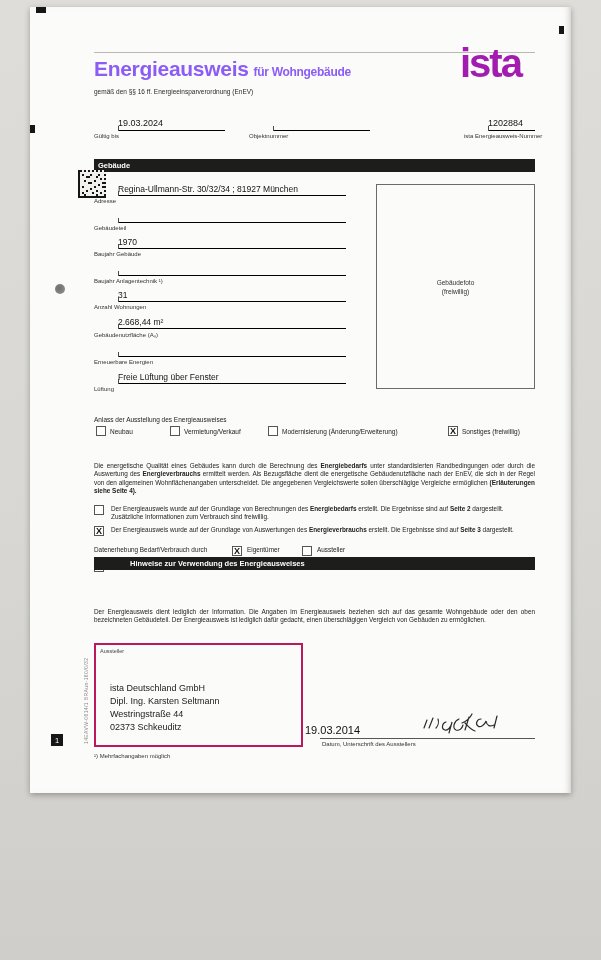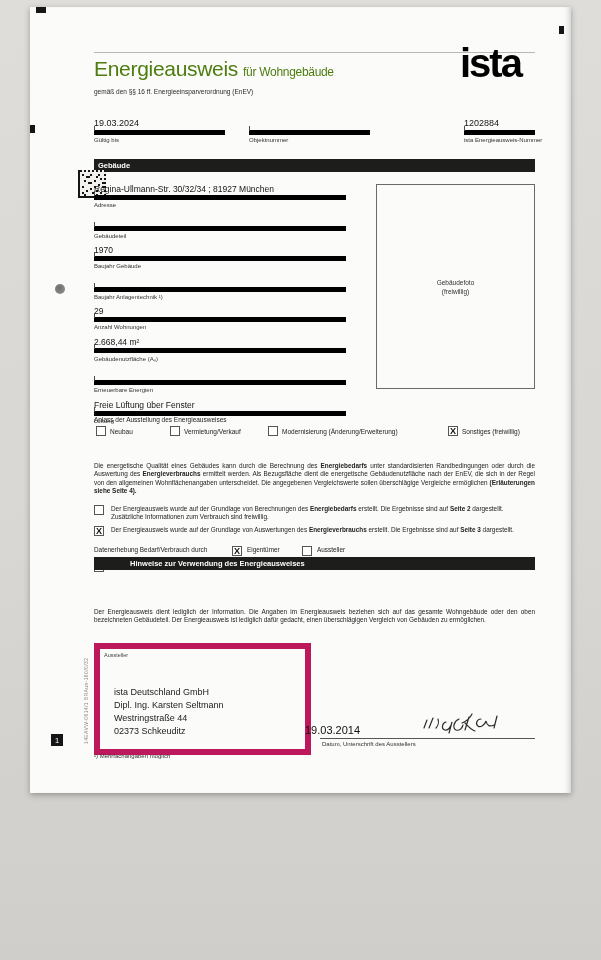--- a/index.html
+++ b/index.html
@@ -12,29 +12,29 @@
     background:linear-gradient(180deg,#deddda 0%,#d8d7d4 55%,#cfceca 100%);}
   .doc{position:absolute;left:30px;top:7px;width:541px;height:786px;
     background:#fbfbf9;
     box-shadow:0 2px 6px rgba(0,0,0,.30), inset -6px 0 9px -7px rgba(0,0,0,.35);}
 
   .regmark{position:absolute;background:#161616;}
   .punch{position:absolute;width:10px;height:10px;border-radius:50%;
     background:radial-gradient(circle at 40% 40%, #6f6e6b, #969590);}
 
   .hdr-line{position:absolute;left:64px;top:45px;width:441px;height:1px;background:#b9b8b4;}
-  .title{position:absolute;left:64px;top:50px;font-weight:normal;color:#4d7c0f;
+  .title{position:absolute;left:64px;top:50px;font-weight:bold;color:#8b5cf6;
     font-size:21px;letter-spacing:-0.3px;white-space:nowrap;text-align:right;}
   .title .suffix{font-size:12px;margin-left:5px;}
   .subtitle{position:absolute;left:64px;top:81px;font-size:6.5px;color:#2b2b2b;white-space:nowrap;}
   .logo{position:absolute;left:430px;top:34px;font-size:40px;font-weight:bold;
-    color:#000000;letter-spacing:-2px;}
-
-  .fval{position:relative;height:13px;border-bottom:5px solid #000000;
-    font-size:9px;color:#141414;line-height:13px;white-space:nowrap;}
+    color:#a21caf;letter-spacing:-2px;}
+
+  .fval{position:relative;height:13px;border-bottom:1px solid #000000;
+    font-size:9px;color:#141414;line-height:13px;white-space:nowrap;margin-left:24px;}
   .fval::before{content:"";position:absolute;left:0;bottom:-1px;width:1px;height:5px;background:#4a4a48;}
   .flbl{font-size:6px;color:#333;margin-top:2px;white-space:nowrap;}
   .tf{position:absolute;top:110px;}
   #tf1{left:64px;width:131px;}
   #tf2{left:219px;width:121px;}
   #tf3{left:434px;width:71px;}
 
   .bar{position:absolute;left:64px;width:441px;height:13px;background:#1d1d1c;
     color:#fff;font-size:7.5px;font-weight:bold;line-height:13px;
     padding:0 4px;box-sizing:border-box;white-space:nowrap;}
@@ -68,21 +68,21 @@
   .cbrow{position:absolute;left:64px;width:441px;display:flex;gap:7px;align-items:flex-start;}
   .cbrow .cbtxt{font-size:6.4px;line-height:8.4px;color:#222;max-width:404px;}
   #cb1{top:498px;}
   #cb2{top:519px;}
   #cb3{top:555px;}
 
   .daten{position:absolute;left:64px;top:539px;width:441px;height:11px;font-size:6.4px;color:#222;}
   .daten span{position:absolute;top:0;white-space:nowrap;}
   .daten .cb{position:absolute;top:0;}
 
-  .ausbox{position:absolute;left:64px;top:636px;width:205px;height:100px;border:6px solid #be185d;}
+  .ausbox{position:absolute;left:64px;top:636px;width:205px;height:100px;border:2px solid #be185d;}
   .ausbox .blabel{position:absolute;left:4px;top:3px;font-size:5.5px;color:#444;}
   .ausbox .lines{position:absolute;left:14px;top:37px;font-size:9px;line-height:13px;color:#1b1b1b;}
 
   .sig-line{position:absolute;left:290px;top:731px;width:215px;height:1px;background:#555;}
   .sig-date{position:absolute;left:275px;top:717px;font-size:11px;color:#101010;}
   .sig-label{position:absolute;left:292px;top:734px;font-size:6px;color:#333;}
   .sig-svg{position:absolute;left:388px;top:697px;width:122px;height:33px;}
 
   .footnote{position:absolute;left:64px;top:746px;font-size:6px;color:#333;}
   .pageno{position:absolute;left:21px;top:727px;width:12px;height:12px;background:#161616;
@@ -179,21 +179,21 @@
       </div>
       <div class="fld">
         <div class="fval">1970</div>
         <div class="flbl">Baujahr Gebäude</div>
       </div>
       <div class="fld">
         <div class="fval"></div>
         <div class="flbl">Baujahr Anlagentechnik ¹)</div>
       </div>
       <div class="fld">
-        <div class="fval">29</div>
+        <div class="fval">31</div>
         <div class="flbl">Anzahl Wohnungen</div>
       </div>
       <div class="fld">
         <div class="fval">2.668,44 m²</div>
         <div class="flbl">Gebäudenutzfläche (Aₙ)</div>
       </div>
       <div class="fld">
         <div class="fval"></div>
         <div class="flbl">Erneuerbare Energien</div>
       </div>

